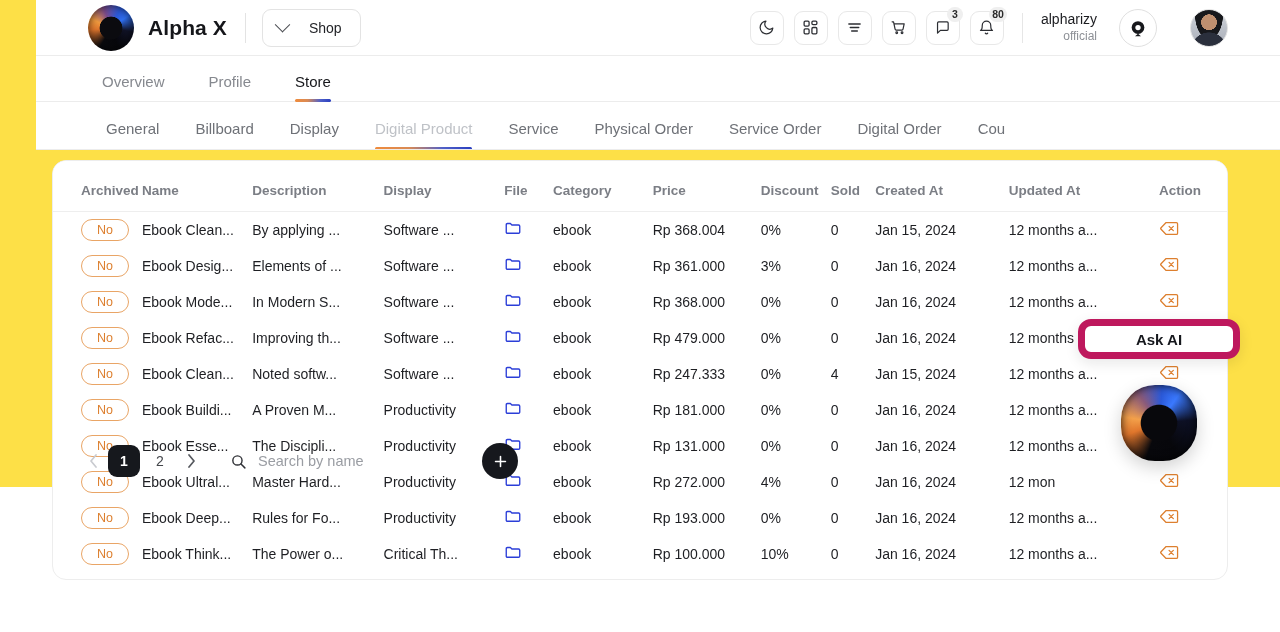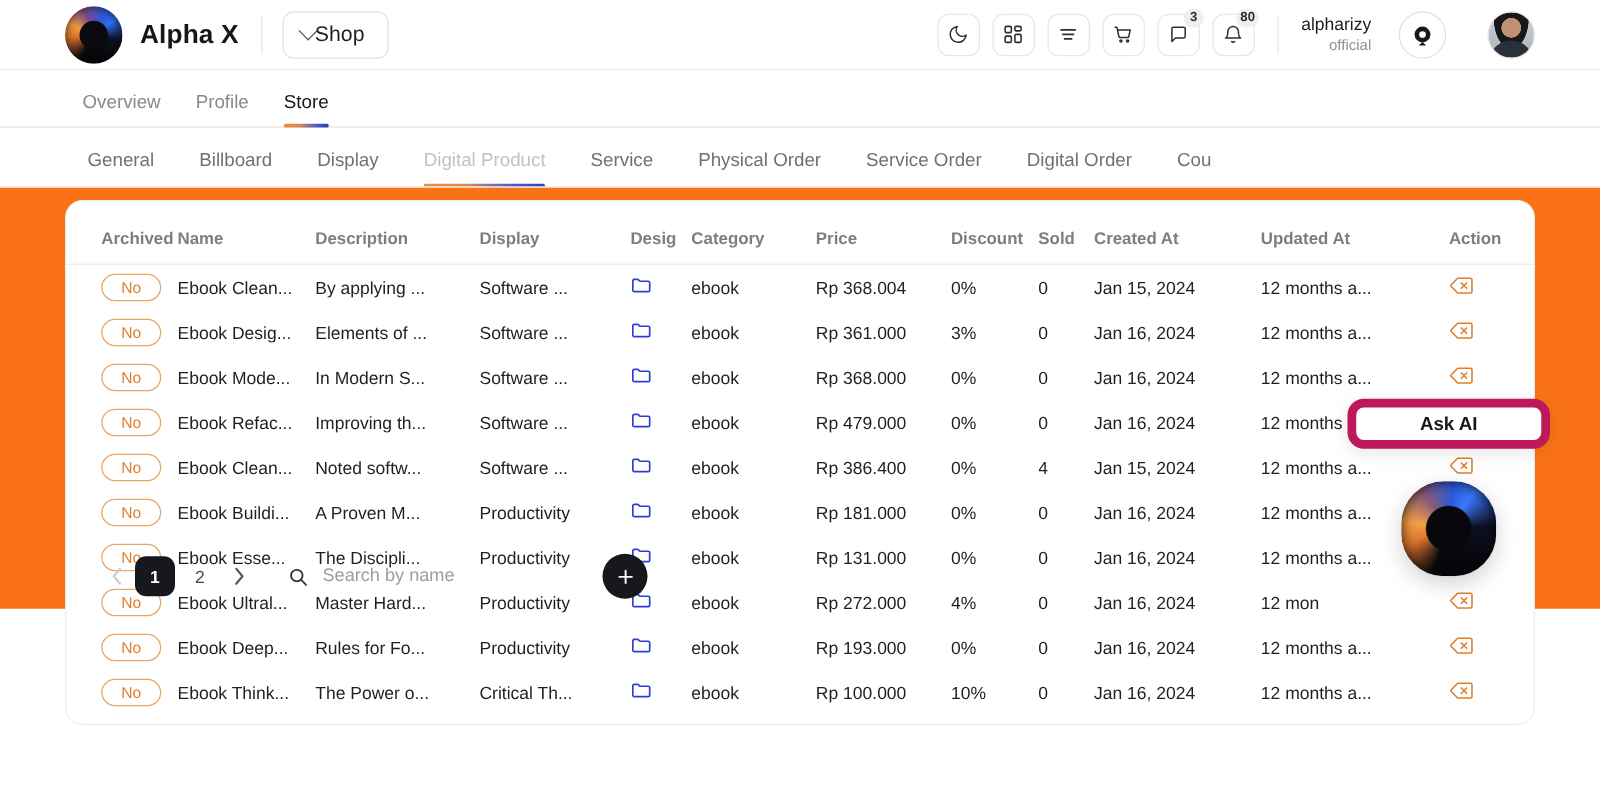--- a/index.html
+++ b/index.html
@@ -3,21 +3,21 @@
 <meta charset="utf-8">
 <style>
   * { box-sizing: border-box; margin: 0; padding: 0; }
   html, body {
     width: 1280px; height: 632px;
     background: #ffffff;
     font-family: "Liberation Sans", sans-serif;
     color: #1a1a1a;
     overflow: hidden;
   }
-  .app { position: relative; width: 1280px; height: 487px; background:#f97316; }
+  .app { position: relative; width: 1280px; height: 487px; background:#fde047;padding-left:36px; }
 
   
   .topbar {
     height: 56px; width: 100%;
     display: flex; align-items: center;
     padding: 0 52px 0 52px;
     border-bottom: 1px solid #ececec;
     background: #fff;
   }
   .brand { display: flex; align-items: center; gap: 14px; }
@@ -27,24 +27,24 @@
       radial-gradient(circle at 50% 50%, #0b0b0f 0 34%, rgba(11,11,15,0) 36%),
       conic-gradient(from 210deg, #0a0a0e 0deg, #e0762c 55deg, #f09a3e 85deg,
                      #7a4a8a 130deg, #2b59d8 175deg, #2f6ff0 205deg,
                      #101225 250deg, #07070b 310deg, #0a0a0e 360deg);
     box-shadow: inset 0 0 8px rgba(0,0,0,.7);
     flex: none;
   }
   .brand-name { font-size: 21px; font-weight: 700; letter-spacing: .1px; color:#15161a; }
   .brand-sep { width:1px; height:30px; background:#e3e3e3; margin: 0 16px 0 18px; }
   .shop-btn {
-    display:flex; align-items:center; gap:0;
+    display:flex; align-items:center; gap:21px;
     height:38px; padding: 0 18px 0 14px;
     border:1px solid #e3e3e3; border-radius:9px; background:#fff;
-    font-size:17px; color:#1f2024; cursor:pointer;
+    font-size:14px; color:#1f2024; cursor:pointer;
   }
   .chev { width:11px; height:11px; border-right:1.8px solid #4b4d52; border-bottom:1.8px solid #4b4d52;
           transform: rotate(45deg) translate(-2px,-2px); }
 
   .top-right { margin-left:auto; display:flex; align-items:center; gap:10px; }
   .icon-btn {
     position: relative;
     width:34px; height:34px; border:1px solid #e8e8e8; border-radius:9px;
     background:#fff; display:flex; align-items:center; justify-content:center;
     cursor:pointer;
@@ -72,21 +72,21 @@
     background:
       radial-gradient(circle at 50% 112%, #2a2f3c 0 40%, rgba(0,0,0,0) 41%),
       radial-gradient(circle at 50% 34%, #c09070 0 26%, rgba(0,0,0,0) 27%),
       radial-gradient(ellipse at 50% 12%, #17181c 0 54%, rgba(0,0,0,0) 56%),
       linear-gradient(#cfd3da, #a9aeb8);
     border:1px solid #e2e2e2;
   }
 
   
   .tabs1 {
-    height: 46px; display:flex; align-items:flex-end; gap:0;
+    height: 46px; display:flex; align-items:flex-end; gap:16px;
     padding: 0 52px; border-bottom:1px solid #ececec; background:#fff;
   }
   .t1 {
     position:relative; font-size:15px; color:#86898f; padding: 0 14px 11px 14px;
     cursor:pointer; white-space:nowrap;
   }
   .t1.active { color:#15161a;margin-top:44px; }
   .t1.active::after {
     content:""; position:absolute; left:14px; right:14px; bottom:-1px; height:3px;
     border-radius:2px;
@@ -279,21 +279,21 @@
   </div>
 
   <div class="card">
     <table>
       <thead>
         <tr>
           <th class="c-arch">Archived</th>
           <th class="c-name">Name</th>
           <th class="c-desc">Description</th>
           <th class="c-disp">Display</th>
-          <th class="c-file">Desig</th>
+          <th class="c-file">File</th>
           <th class="c-cat">Category</th>
           <th class="c-price">Price</th>
           <th class="c-disc">Discount</th>
           <th class="c-sold">Sold</th>
           <th class="c-crt">Created At</th>
           <th class="c-upd">Updated At</th>
           <th class="c-act">Action</th>
         </tr>
       </thead>
       <tbody id="tbody">
@@ -464,21 +464,21 @@
             <td class="c-disp">
               <span class="ell">Software ...</span>
             </td>
             <td class="c-file"><span><svg width="18" height="18" viewBox="0 0 24 24" fill="none" stroke="#2b3ed8" stroke-width="1.8" stroke-linejoin="round">
                   <path d="M3 7.5a1.5 1.5 0 0 1 1.5-1.5h4L10.5 8h9a1.5 1.5 0 0 1 1.5 1.5v8A1.5 1.5 0 0 1 19.5 19h-15A1.5 1.5 0 0 1 3 17.5z"></path>
                 </svg></span></td>
             <td class="c-cat">
               <span class="ell">ebook</span>
             </td>
             <td class="c-price">
-              <span class="ell">Rp 386.400</span>
+              <span class="ell">Rp 247.333</span>
             </td>
             <td class="c-disc">
               <span class="ell">0%</span>
             </td>
             <td class="c-sold">
               <span class="ell">4</span>
             </td>
             <td class="c-crt">
               <span class="ell">Jan 15, 2024</span>
             </td>

